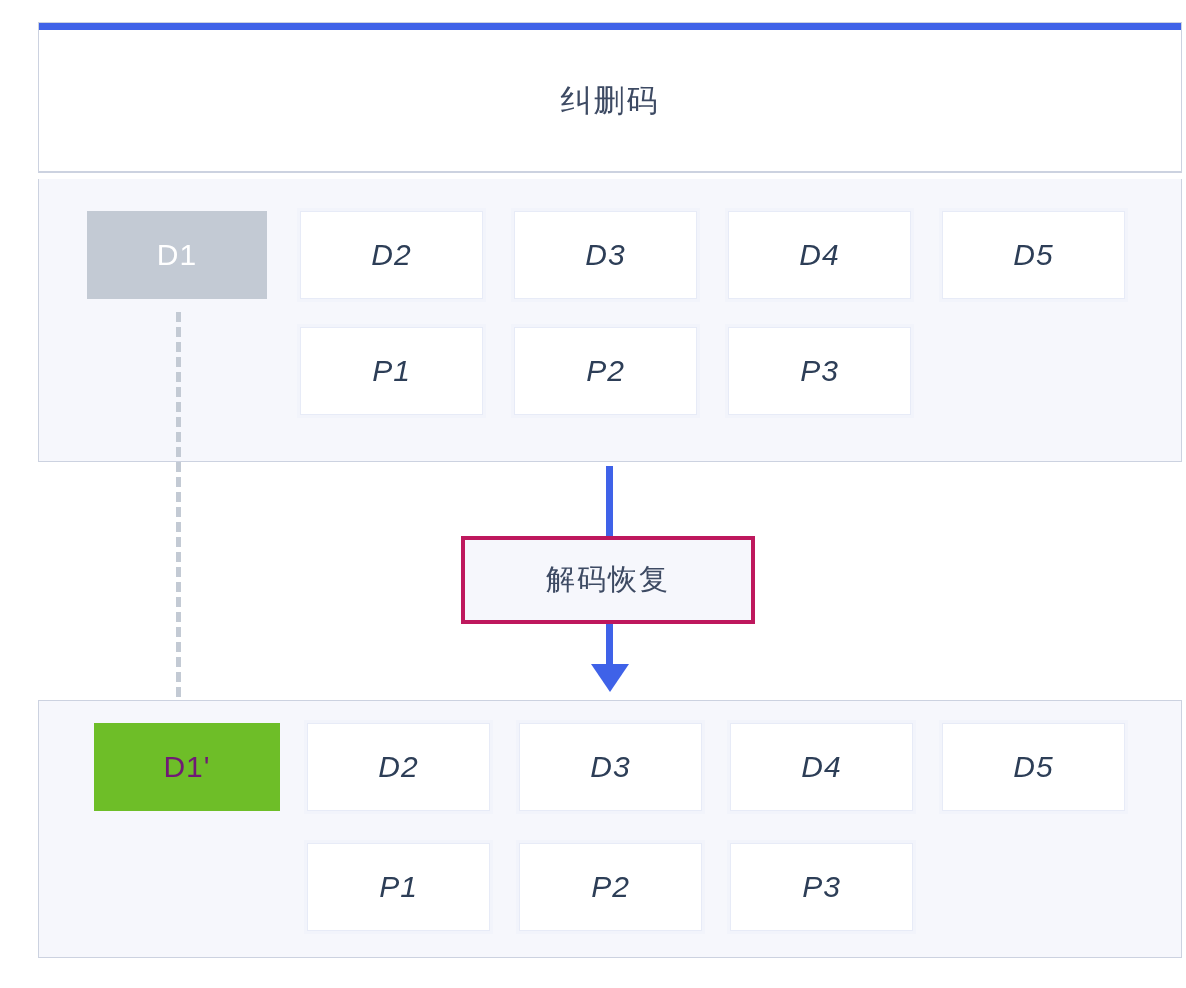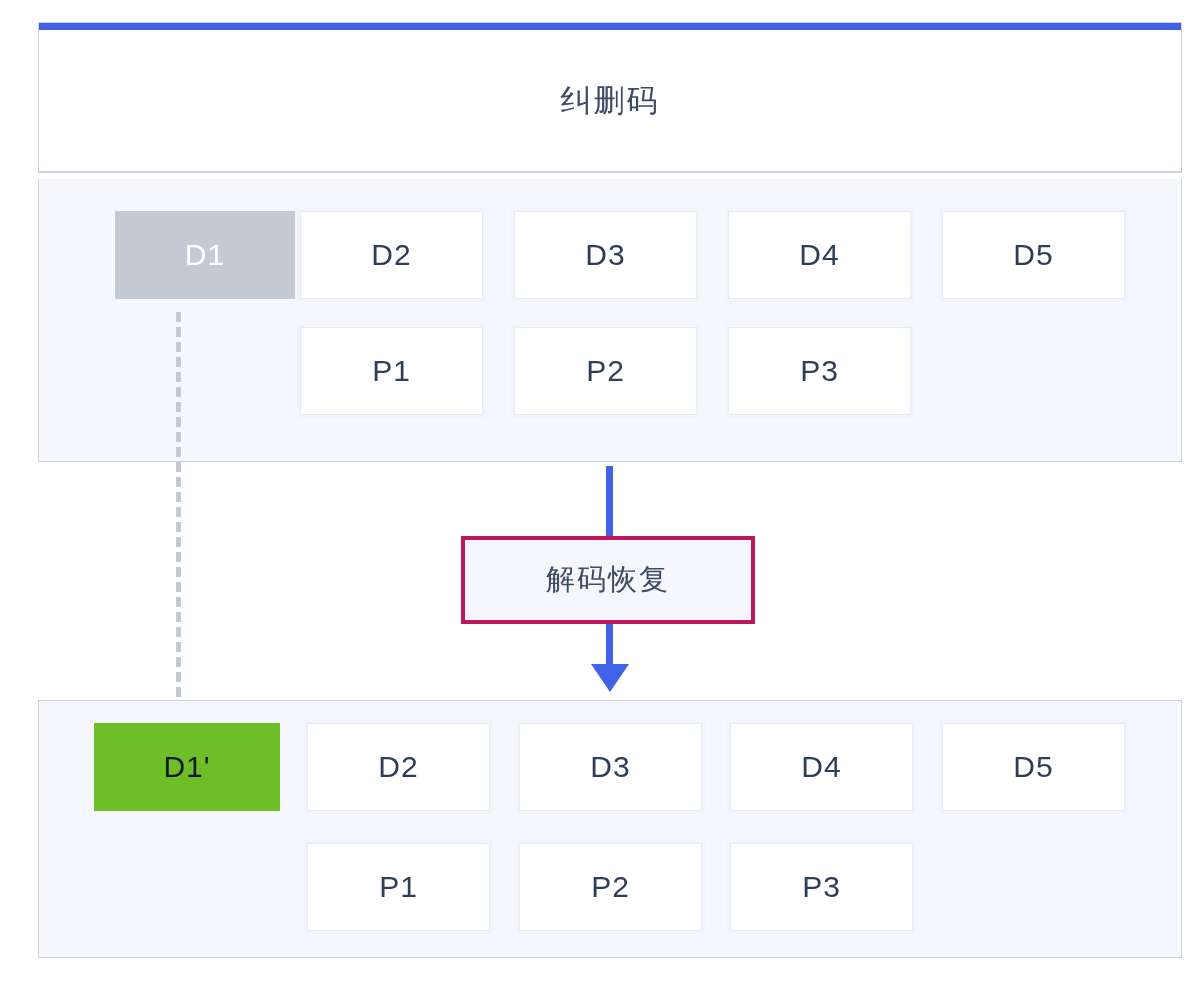--- a/index.html
+++ b/index.html
@@ -80,30 +80,30 @@
     align-items: center;
     justify-content: center;
     font-size: 30px;
     color: #2d3e57;
     letter-spacing: 1px;
   }
   .shard.plain {
     background: #ffffff;
     border: 1px solid #e7ebf7;
     box-shadow: 0 0 0 3px #f2f4fb;
+    font-style: italic;
   }
   .shard.lost {
     background: #c3cad4;
     color: #ffffff;
     border: none;
-    margin-left: 28px;
   }
   .shard.restored {
     background: #6ebe28;
-    color: #0f172a;
+    color: #701a75;
     border: none;
     text-align: center;
   }
 
   
   .tracer {
     position: absolute;
     left: 160px;
     top: 312px;
     width: 0;

